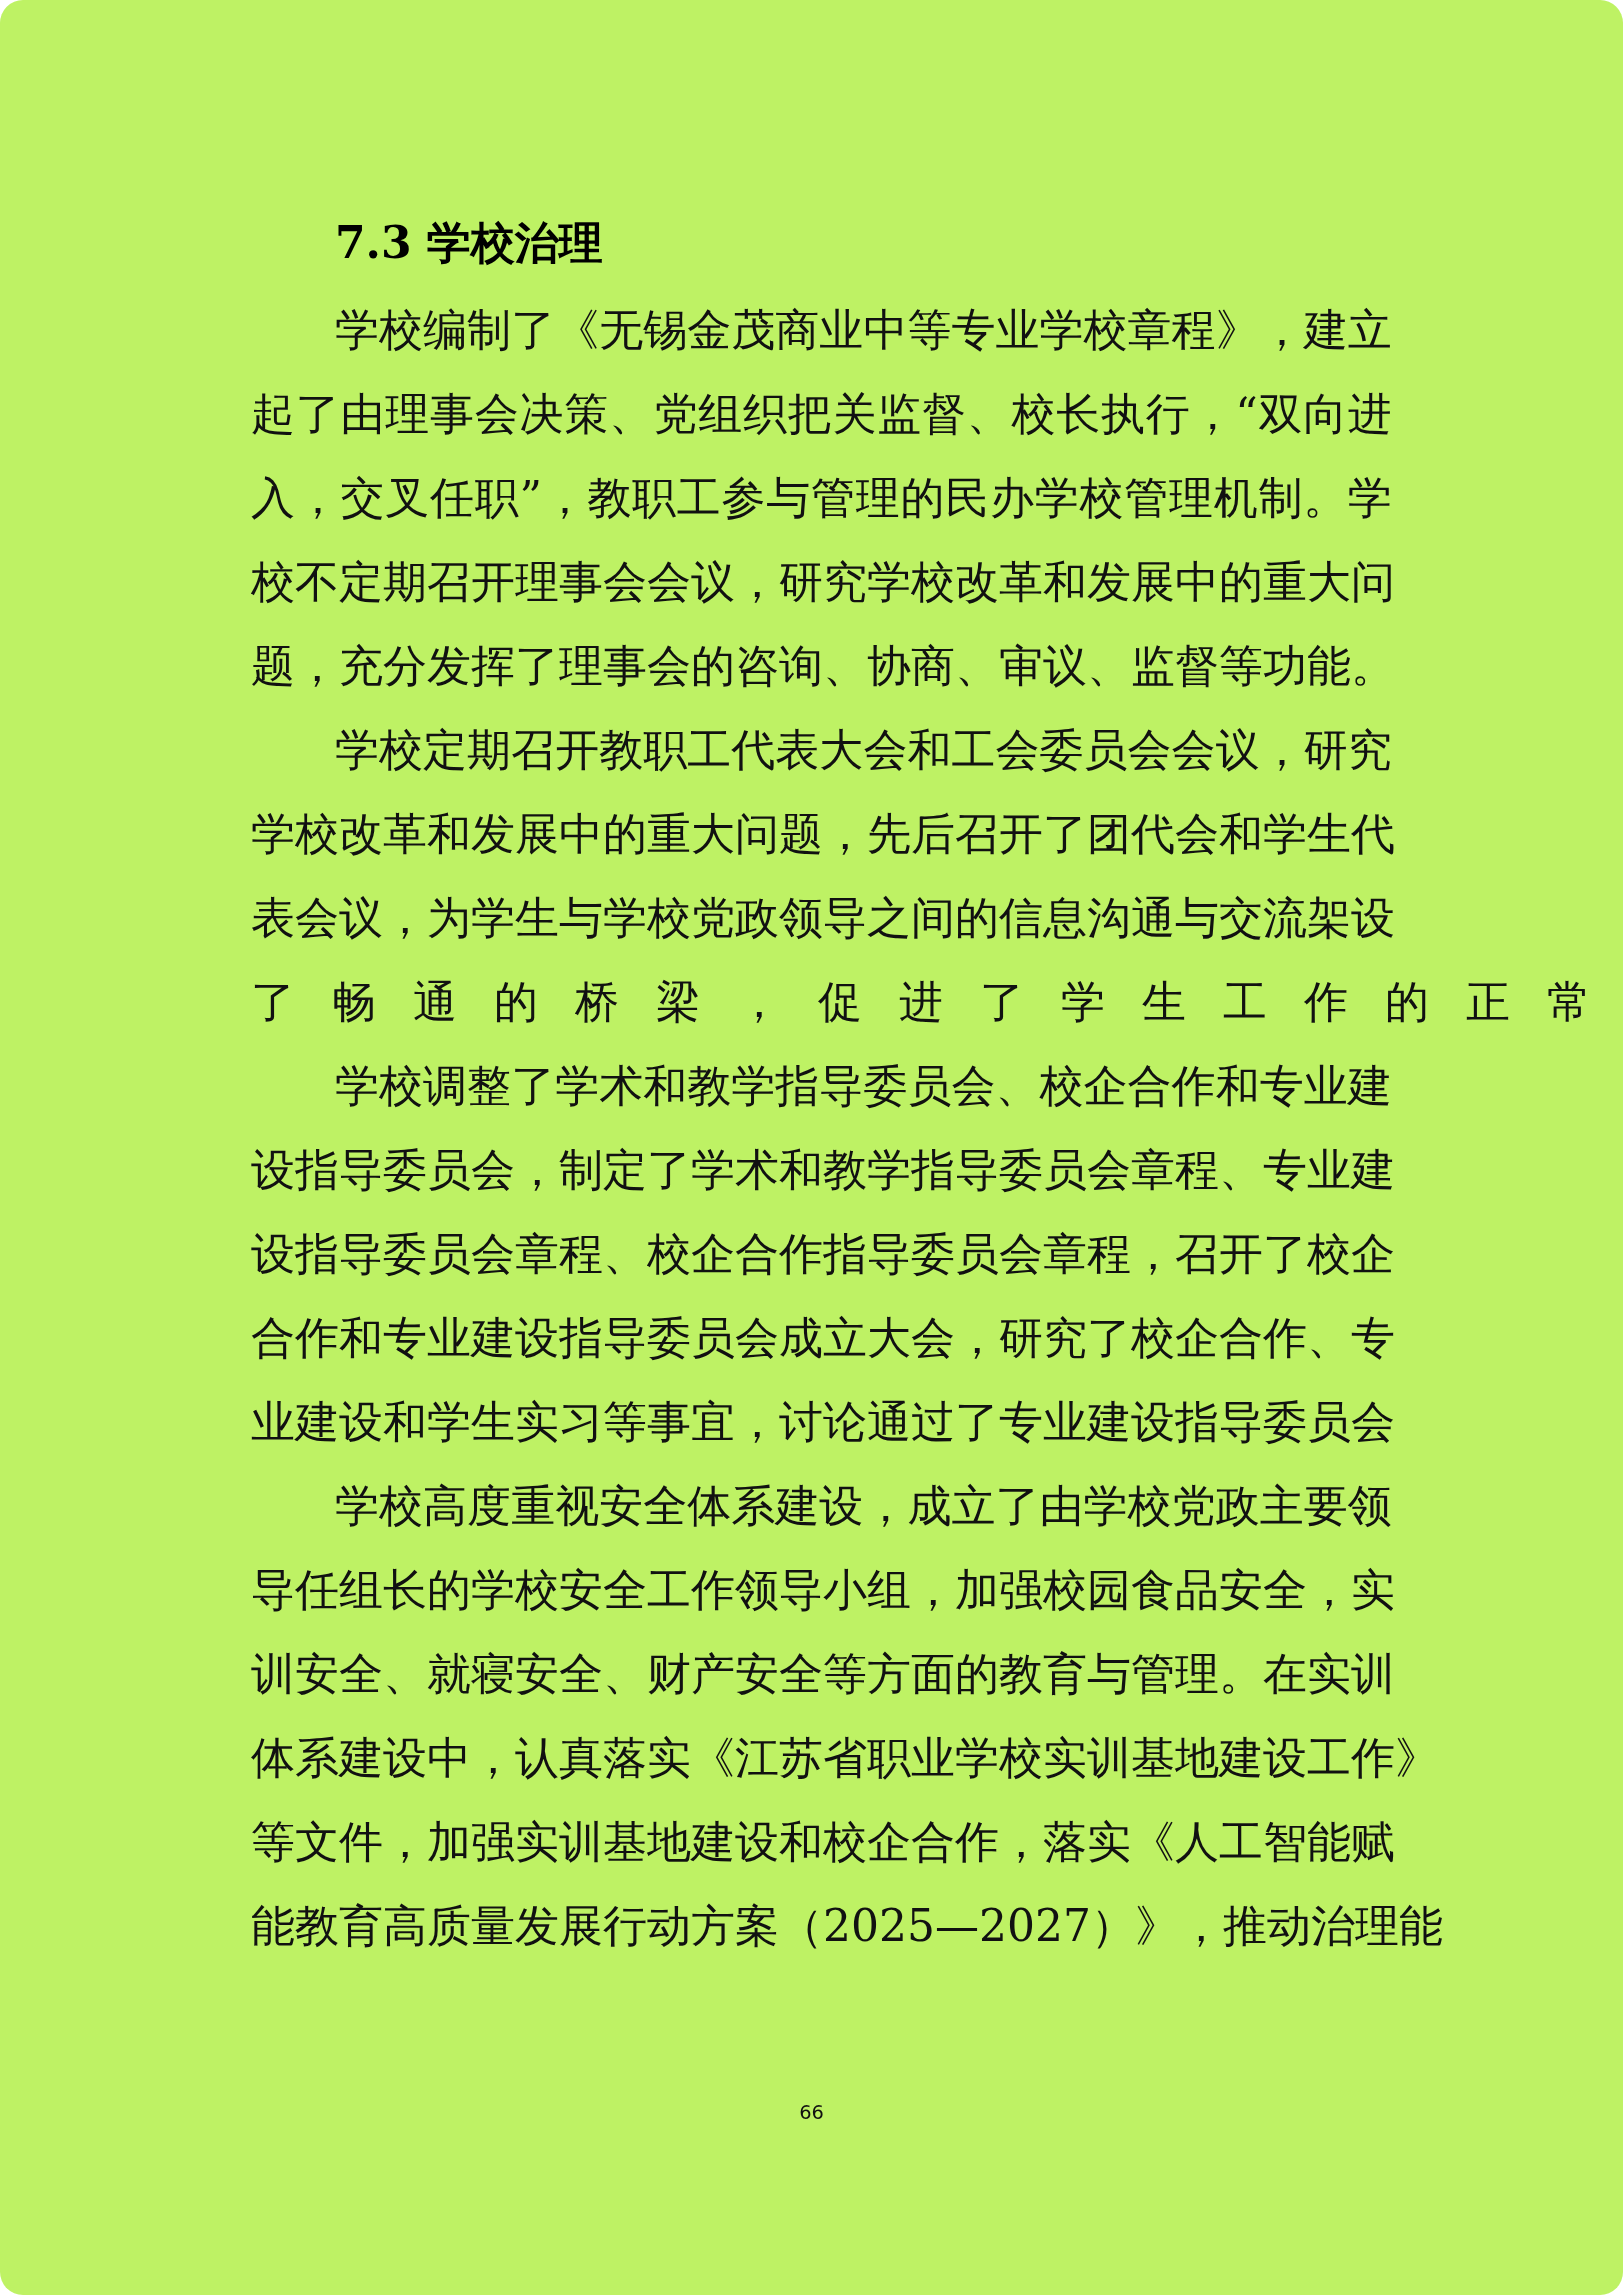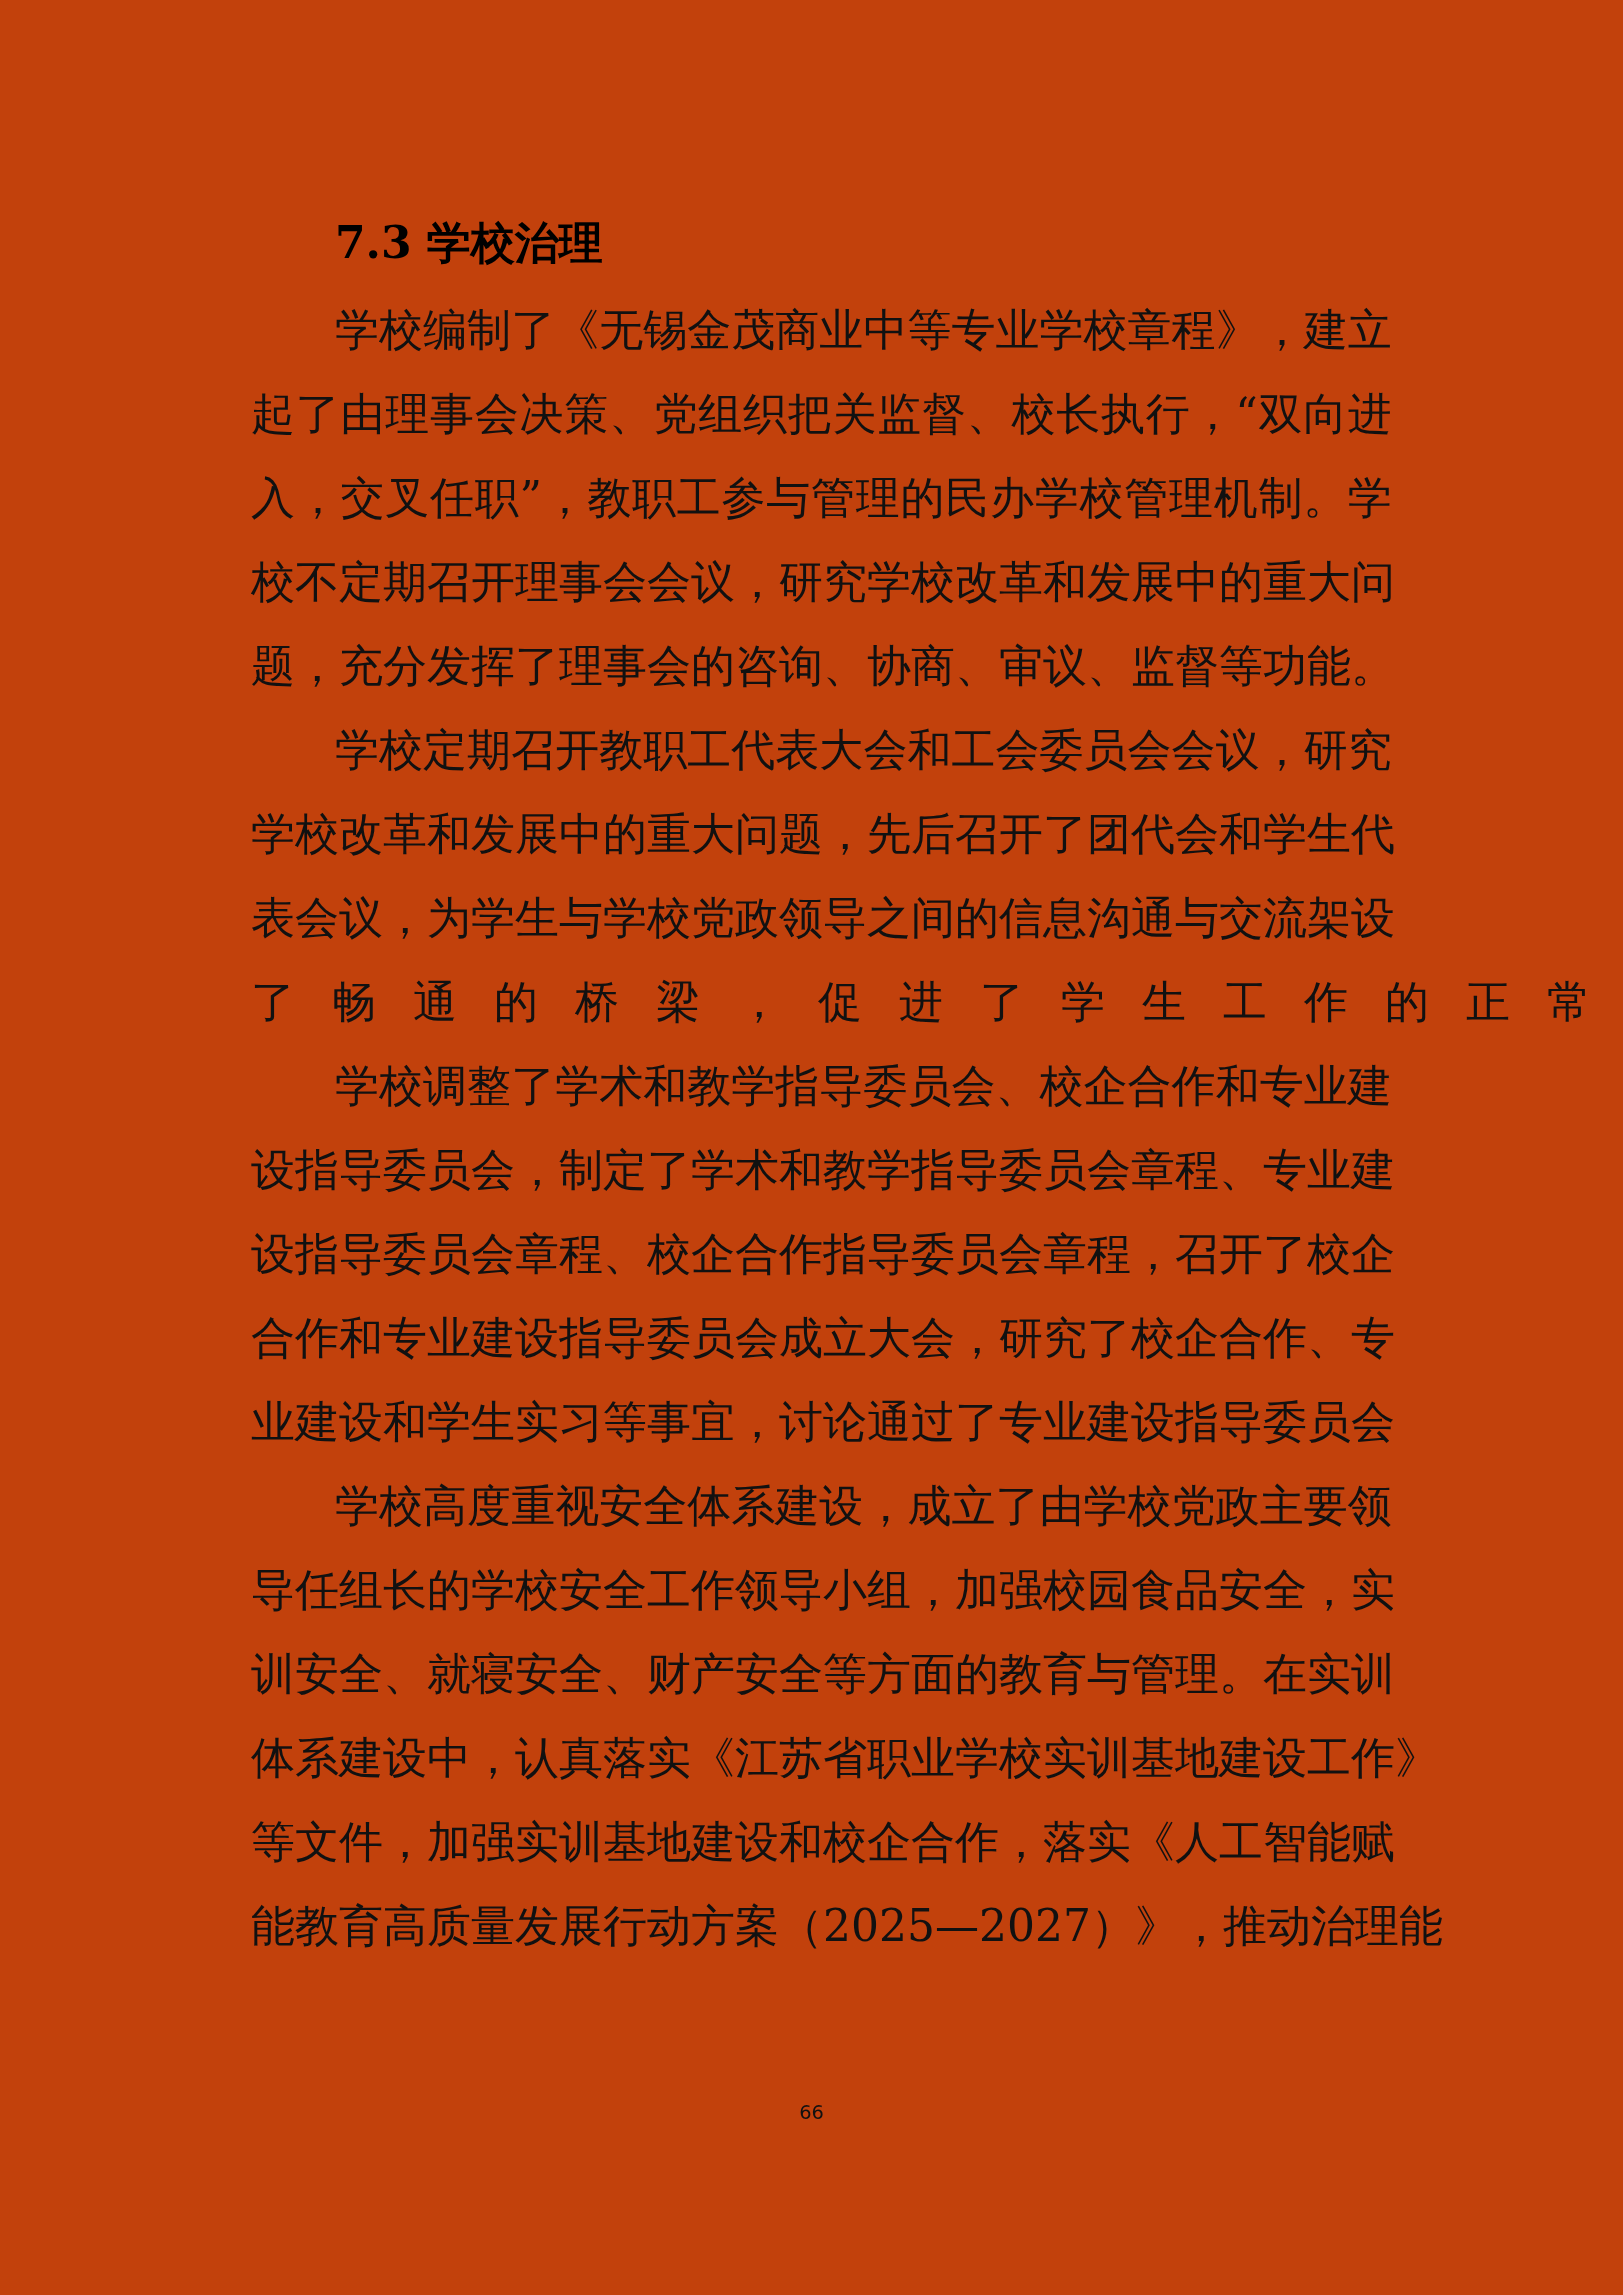--- a/index.html
+++ b/index.html
@@ -1,17 +1,17 @@
 <!DOCTYPE html>
 <html style="font-size:8.2px"><head>
 <meta charset="utf-8">
 <style>
   html, body { margin: 0; padding: 0; background: #ffffff; }
   body { width: 1623px; height: 2295px; position: relative; overflow: hidden; }
-  .page { position: absolute; left: 0; top: 0; width: 1623px; height: 2295px; background: #c2410c; }
+  .page { position: absolute; left: 0; top: 0; width: 1623px; height: 2295px; background: #bef264; border-radius: 23px; }
   .heading {
     position: absolute; left: 335px; top: 215px;
     font-family: "DejaVu Serif", "Liberation Serif", serif;
     font-weight: bold; font-size: 44px; line-height: 56px; color: #000;
     white-space: nowrap;
   }
   .body {
     position: absolute; left: 251px; top: 299px; width: 1141px;
     font-family: "DejaVu Serif", "Liberation Serif", serif;
     font-size: 44px; color: #111;

